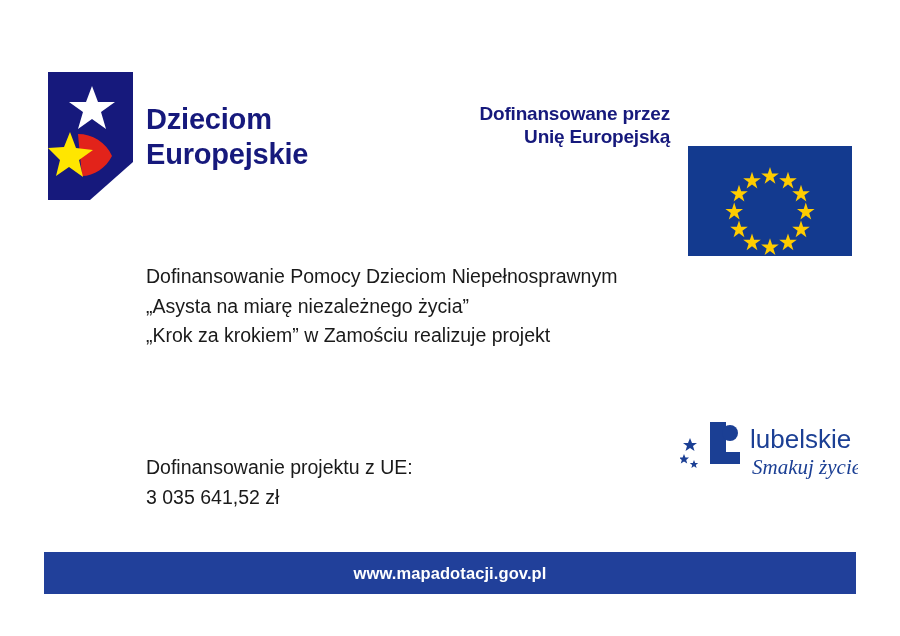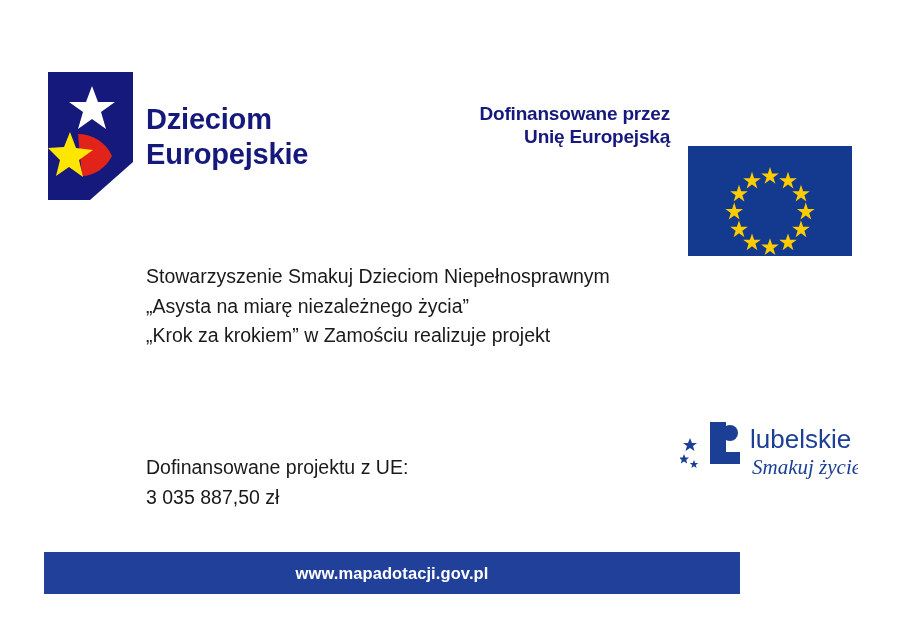--- a/index.html
+++ b/index.html
@@ -108,21 +108,21 @@
     width: 178px;
     height: 72px;
   }
   .lubelskie svg { display: block; }
 
   
   .footer {
     position: absolute;
     left: 44px;
     top: 552px;
-    width: 696px;
+    width: 812px;
     height: 42px;
     background: #21409a;
     color: #ffffff;
     display: flex;
     align-items: center;
     justify-content: center;
   }
   .footer-url {
     font-size: 16.5px;
     font-weight: bold;
@@ -171,28 +171,28 @@
           <polygon points="51,74.4 53.1,80.8 59.8,80.8 54.4,84.8 56.4,91.2 51,87.2 45.6,91.2 47.6,84.8 42.2,80.8 48.9,80.8"></polygon>
           <polygon points="46.2,56.6 48.3,63 55,63 49.6,67 51.6,73.4 46.2,69.4 40.8,73.4 42.8,67 37.4,63 44.1,63"></polygon>
           <polygon points="51,38.8 53.1,45.2 59.8,45.2 54.4,49.2 56.4,55.6 51,51.6 45.6,55.6 47.6,49.2 42.2,45.2 48.9,45.2"></polygon>
           <polygon points="64,25.8 66.1,32.2 72.8,32.2 67.4,36.2 69.4,42.6 64,38.6 58.6,42.6 60.6,36.2 55.2,32.2 61.9,32.2"></polygon>
         </g>
       </svg>
     </div>
   </div>
 
   <div class="project-text">
-    <span>Stowarzyszenie Smakuj Dzieciom Niepełnosprawnym</span>
+    <span>Dofinansowanie Pomocy Dzieciom Niepełnosprawnym</span>
     <span>„Asysta na miarę niezależnego życia”</span>
     <span>„Krok za krokiem” w Zamościu realizuje projekt</span>
   </div>
 
   <div class="funding-text">
-    <span>Dofinansowane projektu z UE:</span>
-    <span>3 035 887,50 zł</span>
+    <span>Dofinansowanie projektu z UE:</span>
+    <span>3 035 641,52 zł</span>
   </div>
 
   <div class="lubelskie">
     <svg width="178" height="72" viewBox="0 0 178 72" xmlns="http://www.w3.org/2000/svg">
       <g fill="#1b3f94">
         <path d="M30,6 L46,6 L46,36 L60,36 L60,48 L30,48 Z"></path>
         <path d="M46,4 C56,4 62,10 62,18 C62,26 56,31 47,31 L46,31 Z" fill="#ffffff"></path>
         <circle cx="50" cy="17" r="8" fill="#1b3f94"></circle>
         <polygon points="10,22 12,27 17,27 13,30 14.5,35 10,32 5.5,35 7,30 3,27 8,27"></polygon>
         <polygon points="4,38 5.4,41.6 9,41.6 6.2,44 7.2,47.6 4,45.4 0.8,47.6 1.8,44 -1,41.6 2.6,41.6"></polygon>

